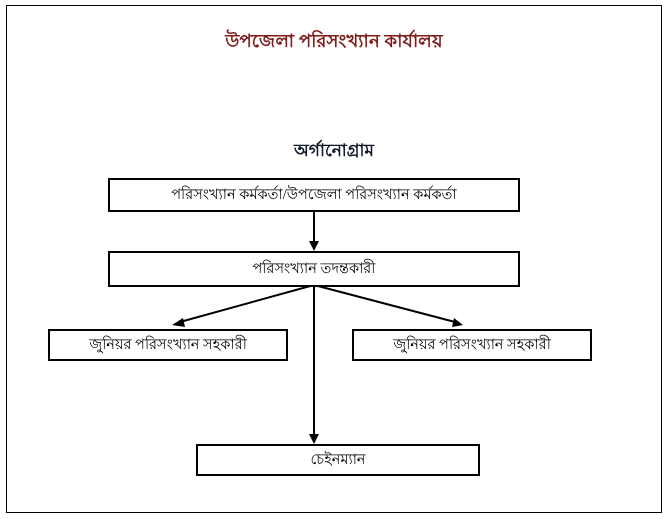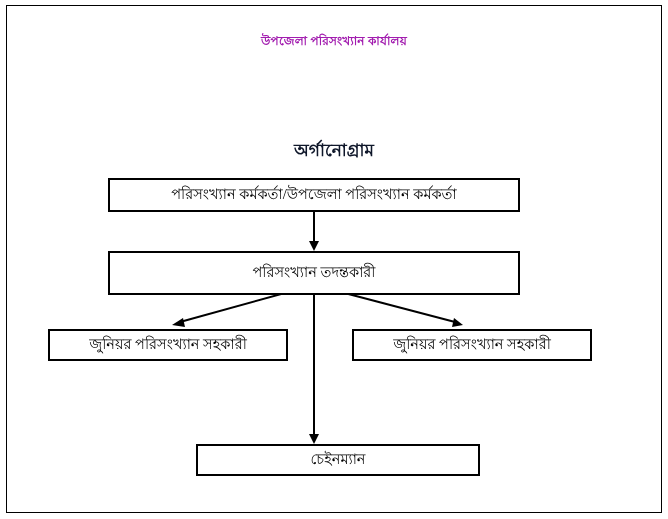--- a/index.html
+++ b/index.html
@@ -28,24 +28,24 @@
     box-sizing: border-box;
   }
   .title-block {
     position: absolute;
     left: 0;
     top: 28px;
     width: 100%;
     text-align: center;
   }
   .title-line {
-    font-size: 12px;
+    font-size: 18px;
     font-weight: bold;
     line-height: 26px;
-    color: #a21caf;
+    color: #7f1d1d;
     letter-spacing: 0.2px;
     text-align: center;
   }
   .subtitle {
     position: absolute;
     left: 0;
     top: 137px;
     width: 100%;
     text-align: center;
     font-size: 17px;
@@ -69,21 +69,21 @@
   #node-officer {
     left: 108px;
     top: 178px;
     width: 412px;
     height: 34px;
   }
   #node-investigator {
     left: 108px;
     top: 251px;
     width: 412px;
-    height: 44px;
+    height: 36px;
   }
   #node-assistant-left {
     left: 48px;
     top: 329px;
     width: 240px;
     height: 32px;
   }
   #node-assistant-right {
     left: 352px;
     top: 329px;

